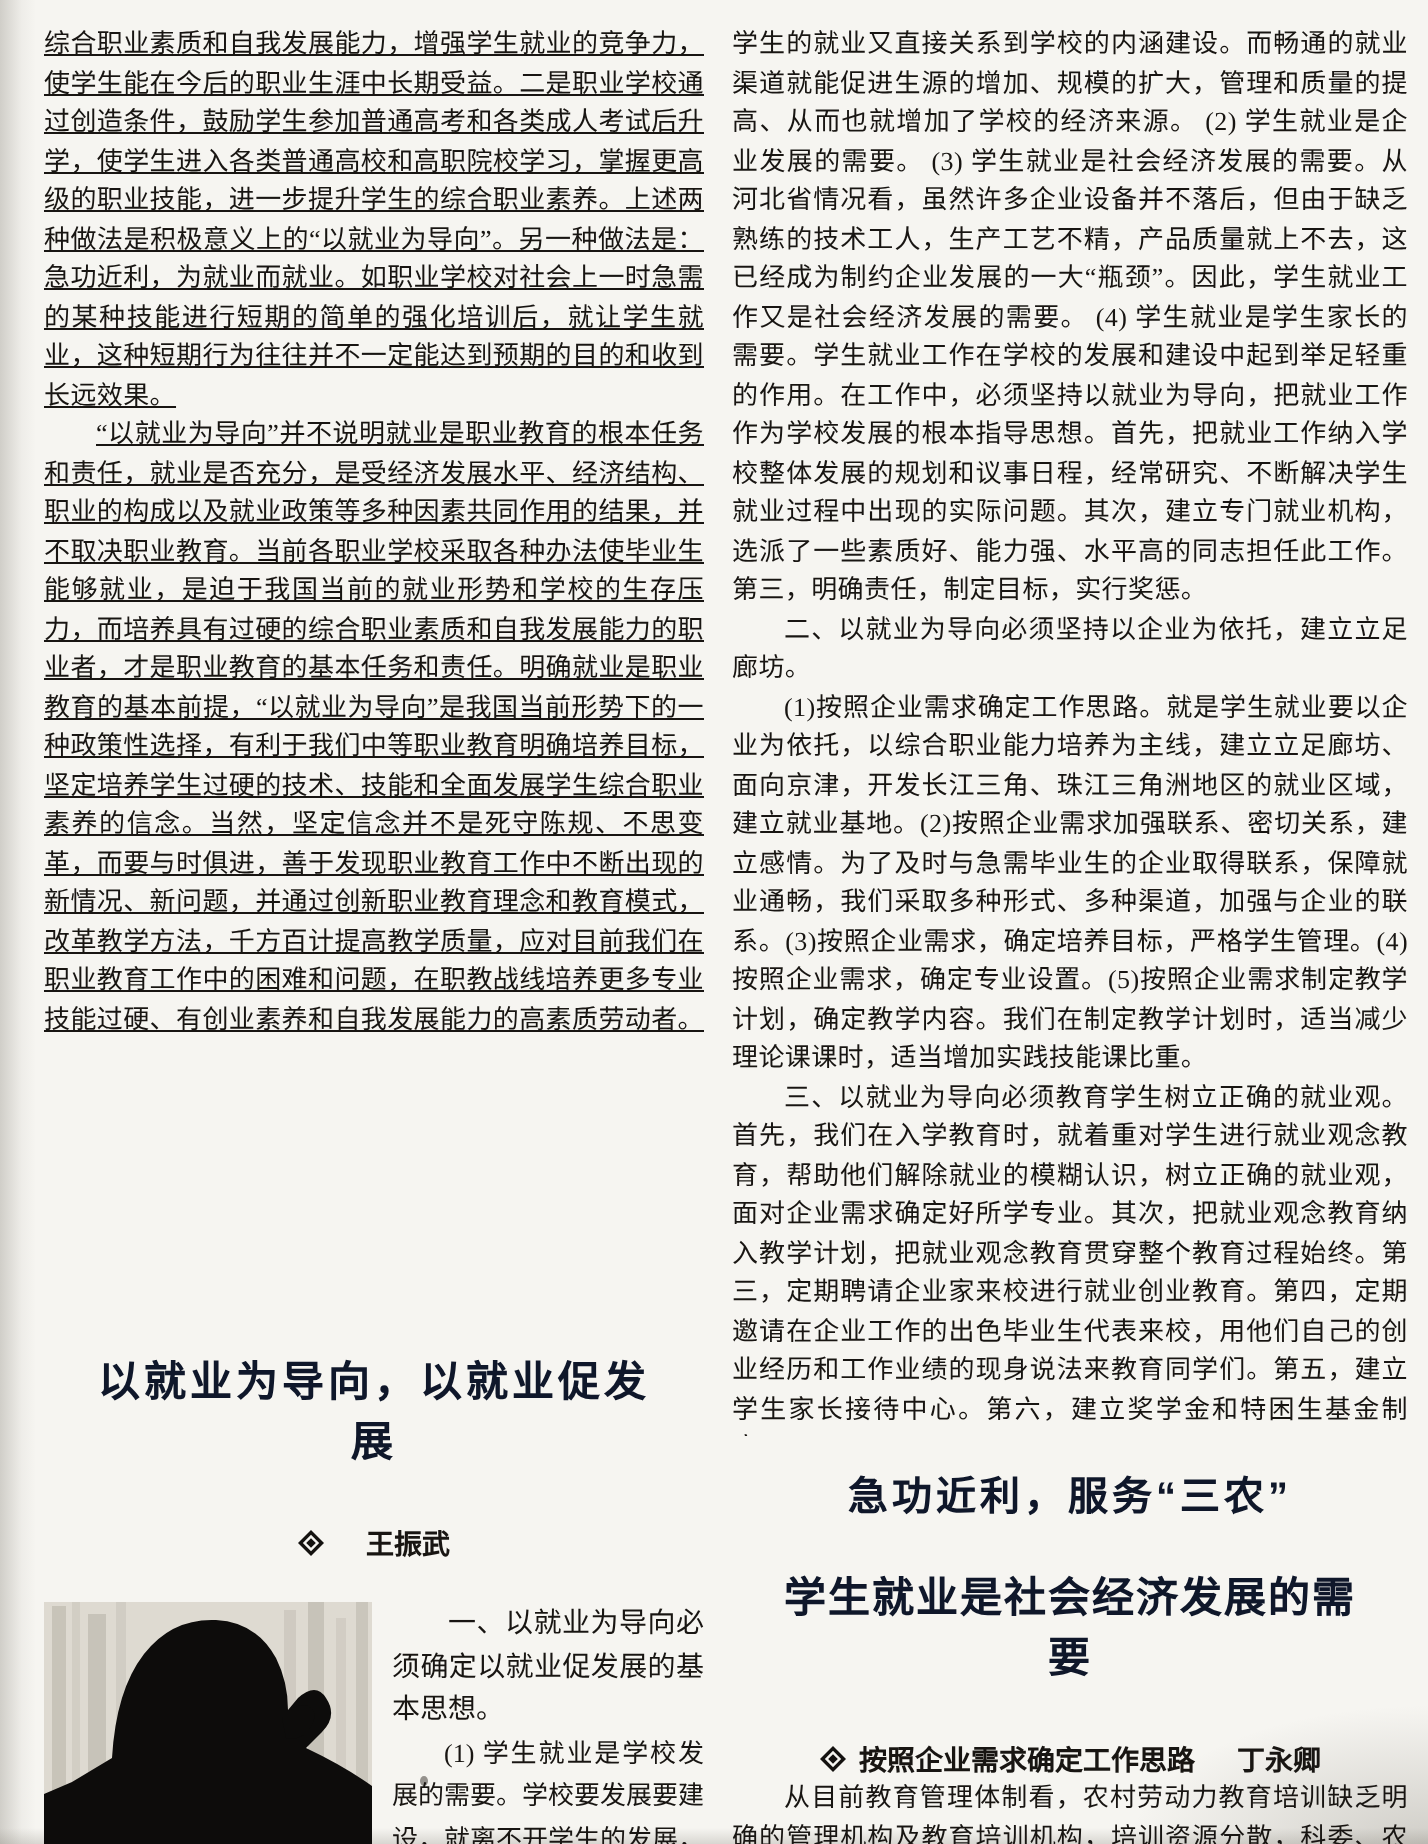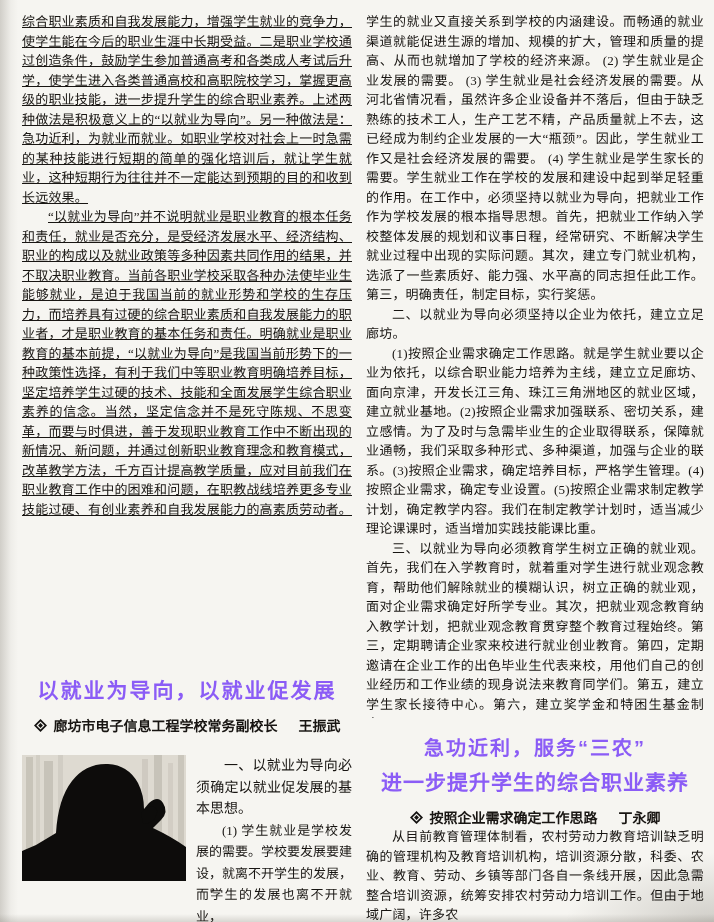--- a/index.html
+++ b/index.html
@@ -25,21 +25,21 @@
 
   .flowbox{overflow:hidden;}
   .flow-left{height:652px;text-decoration:underline;}
   .flow-right{height:706px;}
 
   p.body{margin:0;font-size:13px;line-height:19.5px;text-align:justify;
     word-break:break-all;letter-spacing:.2px;}
   p.indent{text-indent:2em;}
 
   .a-title{font-family:"Liberation Sans","DejaVu Sans",sans-serif;font-weight:bold;
-    text-align:center;margin:0;color:#8b5cf6;}
+    text-align:center;margin:16px;color:#0f172a;}
   .a1-title{font-size:21px;letter-spacing:2px;margin-top:10px;}
   .a2-title1{font-size:20px;letter-spacing:2px;margin-top:14px;}
   .a2-title2{font-size:21px;letter-spacing:1px;margin-top:5px;}
 
   .byline{display:flex;justify-content:center;align-items:center;gap:7px;
     font-family:"Liberation Sans","DejaVu Sans",sans-serif;font-weight:bold;
     font-size:14px;margin-top:11px;white-space:nowrap;}
   .byline .name{margin-left:14px;text-align:right;}
   .diam{width:13px;height:13px;flex:0 0 auto;}
 
@@ -69,21 +69,20 @@
     </div>
 
     <h1 class="a-title a1-title">以就业为导向，以就业促发展</h1>
 
     <div class="byline">
       <svg class="diam" viewBox="0 0 13 13" aria-hidden="true">
         <path d="M6.5 0 L13 6.5 L6.5 13 L0 6.5 Z" fill="#141210"></path>
         <path d="M6.5 2.4 L10.6 6.5 L6.5 10.6 L2.4 6.5 Z" fill="#f6f5f1"></path>
         <path d="M6.5 4.1 L8.9 6.5 L6.5 8.9 L4.1 6.5 Z" fill="#141210"></path>
       </svg>
-      <span>廊坊市电子信息工程学校常务副校长</span>
       <span class="name">王振武</span>
     </div>
 
     <div class="article1-body">
       <svg class="photo" viewBox="0 0 164 126" aria-hidden="true">
         <rect x="0" y="0" width="164" height="126" fill="#dedad1"></rect>
         <rect x="4" y="2" width="7" height="120" fill="#c2beb3" opacity=".8"></rect>
         <rect x="14" y="0" width="4" height="126" fill="#cdc9bf" opacity=".7"></rect>
         <rect x="22" y="6" width="9" height="116" fill="#b8b4a9" opacity=".6"></rect>
         <rect x="36" y="0" width="5" height="126" fill="#c8c4ba" opacity=".6"></rect>
@@ -103,21 +102,21 @@
 
   <div class="col col-right">
     <div class="flowbox flow-right">
       <p class="body">学生的就业又直接关系到学校的内涵建设。而畅通的就业渠道就能促进生源的增加、规模的扩大，管理和质量的提高、从而也就增加了学校的经济来源。 (2) 学生就业是企业发展的需要。 (3) 学生就业是社会经济发展的需要。从河北省情况看，虽然许多企业设备并不落后，但由于缺乏熟练的技术工人，生产工艺不精，产品质量就上不去，这已经成为制约企业发展的一大“瓶颈”。因此，学生就业工作又是社会经济发展的需要。 (4) 学生就业是学生家长的需要。学生就业工作在学校的发展和建设中起到举足轻重的作用。在工作中，必须坚持以就业为导向，把就业工作作为学校发展的根本指导思想。首先，把就业工作纳入学校整体发展的规划和议事日程，经常研究、不断解决学生就业过程中出现的实际问题。其次，建立专门就业机构，选派了一些素质好、能力强、水平高的同志担任此工作。第三，明确责任，制定目标，实行奖惩。</p>
       <p class="body indent">二、以就业为导向必须坚持以企业为依托，建立立足廊坊。</p>
       <p class="body indent">(1)按照企业需求确定工作思路。就是学生就业要以企业为依托，以综合职业能力培养为主线，建立立足廊坊、面向京津，开发长江三角、珠江三角洲地区的就业区域，建立就业基地。(2)按照企业需求加强联系、密切关系，建立感情。为了及时与急需毕业生的企业取得联系，保障就业通畅，我们采取多种形式、多种渠道，加强与企业的联系。(3)按照企业需求，确定培养目标，严格学生管理。(4)按照企业需求，确定专业设置。(5)按照企业需求制定教学计划，确定教学内容。我们在制定教学计划时，适当减少理论课课时，适当增加实践技能课比重。</p>
       <p class="body indent">三、以就业为导向必须教育学生树立正确的就业观。首先，我们在入学教育时，就着重对学生进行就业观念教育，帮助他们解除就业的模糊认识，树立正确的就业观，面对企业需求确定好所学专业。其次，把就业观念教育纳入教学计划，把就业观念教育贯穿整个教育过程始终。第三，定期聘请企业家来校进行就业创业教育。第四，定期邀请在企业工作的出色毕业生代表来校，用他们自己的创业经历和工作业绩的现身说法来教育同学们。第五，建立学生家长接待中心。第六，建立奖学金和特困生基金制度。</p>
     </div>
 
     <h1 class="a-title a2-title1">急功近利，服务“三农”</h1>
-    <h1 class="a-title a2-title2">进一步提升学生的综合职业素养</h1>
+    <h1 class="a-title a2-title2">学生就业是社会经济发展的需要</h1>
 
     <div class="byline">
       <svg class="diam" viewBox="0 0 13 13" aria-hidden="true">
         <path d="M6.5 0 L13 6.5 L6.5 13 L0 6.5 Z" fill="#141210"></path>
         <path d="M6.5 2.4 L10.6 6.5 L6.5 10.6 L2.4 6.5 Z" fill="#f6f5f1"></path>
         <path d="M6.5 4.1 L8.9 6.5 L6.5 8.9 L4.1 6.5 Z" fill="#141210"></path>
       </svg>
       <span>按照企业需求确定工作思路</span>
       <span class="name">丁永卿</span>
     </div>

